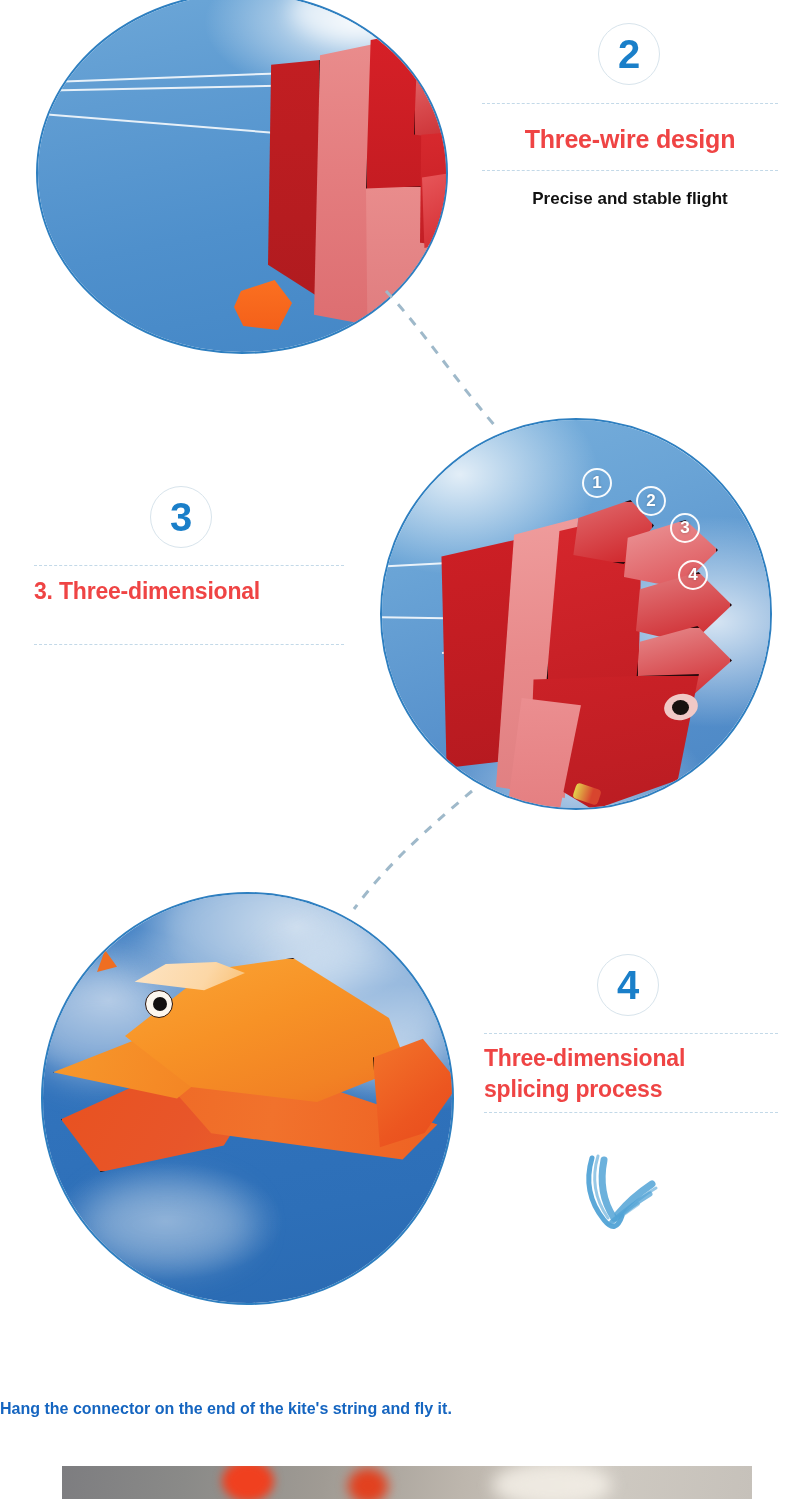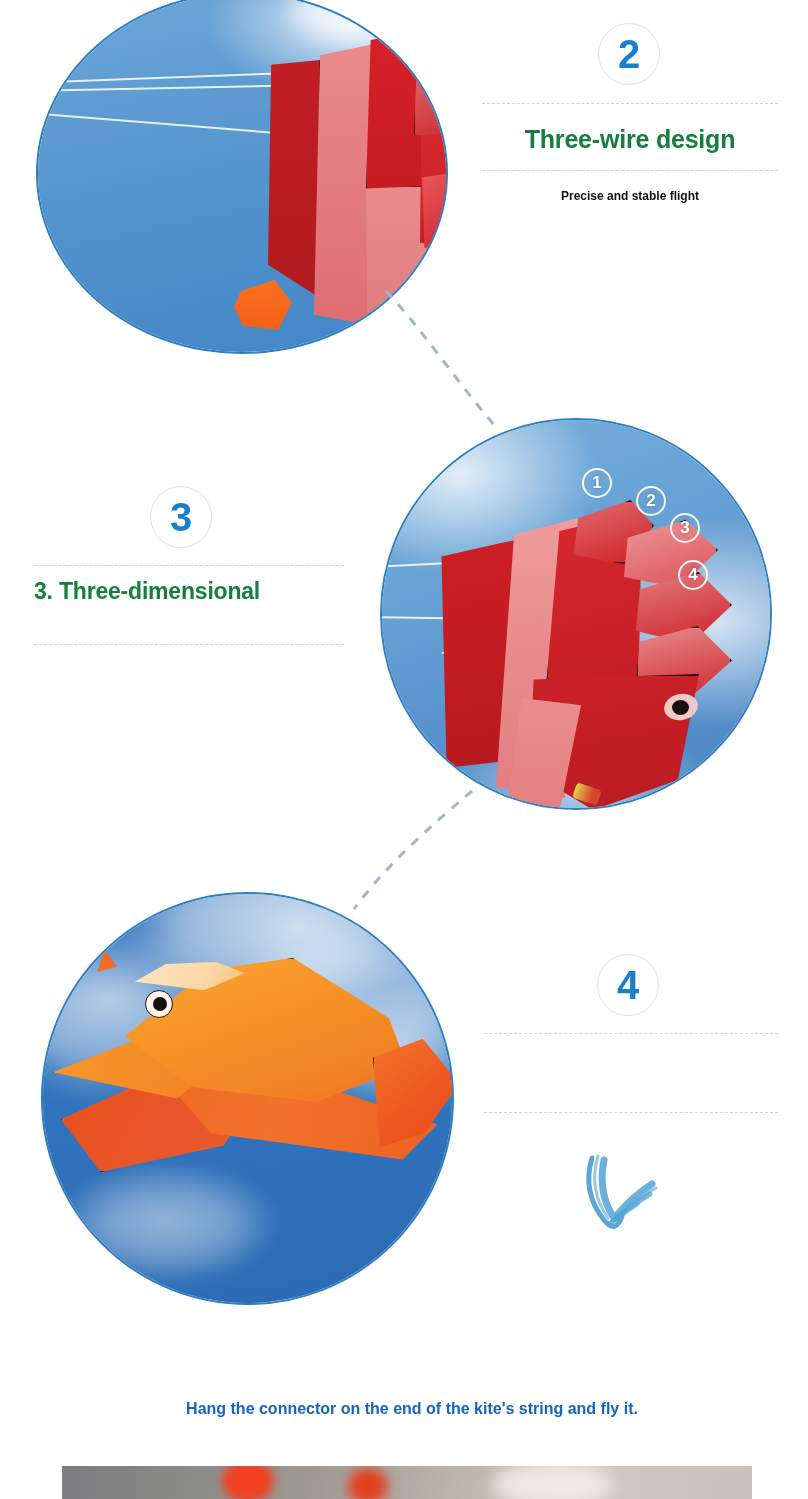--- a/index.html
+++ b/index.html
@@ -80,21 +80,21 @@
     font-size: 40px; font-weight: 700;
     line-height: 1;
   }
   .dash-rule {
     position: absolute;
     height: 0;
     border-top: 1.5px dashed #c3d9e8;
   }
   .step-title {
     position: absolute;
-    color: #15803d;
+    color: #ef4444;
     font-weight: 700;
     letter-spacing: -0.2px;
   }
   .sub-caption {
     position: absolute;
     color: #111111;
     font-weight: 700;
   }
   .bottom-caption {
     position: absolute;
@@ -163,21 +163,21 @@
                   clip-path: polygon(12% 22%, 70% 0%, 100% 46%, 76% 100%, 16% 92%, 0% 54%);"></div>
     </div>
   </div>
 
   <div class="step-num-circle" style="left:598px; top:23px;">
     <span>2</span>
   </div>
   <div class="dash-rule" style="left:482px; top:103px; width:296px;"></div>
   <div class="step-title" style="left:482px; top:123px; width:296px; text-align:center; font-size:25px; line-height:32px;">Three-wire design</div>
   <div class="dash-rule" style="left:482px; top:170px; width:296px;"></div>
-  <div class="sub-caption" style="left:482px; top:189px; width:296px; text-align:center; font-size:12px;">Precise and stable flight</div>
+  <div class="sub-caption" style="left:482px; top:189px; width:296px; text-align:center; font-size:17px;">Precise and stable flight</div>
 
   <svg class="connector" style="left:370px; top:285px; width:170px; height:160px;" viewBox="0 0 170 160">
     <path d="M 16 6 C 52 44, 86 96, 126 142" fill="none" stroke="#9fb9ca" stroke-width="3" stroke-dasharray="9 9" stroke-linecap="butt"></path>
   </svg>
 
   <div class="photo-circle" style="left:380px; top:418px; width:392px; height:392px;">
     <div class="photo-inner">
       <div class="sky-b"></div>
 
       <div class="kite-string" style="left:-10px; top:146px; width:140px; transform:rotate(-3deg);"></div>
@@ -314,35 +314,39 @@
         <div style="position:absolute; left:48px; top:-2px; width:20px; height:22px;
                     background:#ef6e22; clip-path: polygon(40% 0%, 100% 76%, 0% 100%);"></div>
       </div>
     </div>
   </div>
 
   <div class="step-num-circle" style="left:597px; top:954px;">
     <span>4</span>
   </div>
   <div class="dash-rule" style="left:484px; top:1033px; width:294px;"></div>
+  <div class="step-title" style="left:484px; top:1043px; width:300px; font-size:23px; line-height:31px;">
+    <span>Three-dimensional</span><br>
+    <span>splicing process</span>
+  </div>
   <div class="dash-rule" style="left:484px; top:1112px; width:294px;"></div>
 
   <svg style="position:absolute; left:572px; top:1148px; width:100px; height:95px;" viewBox="0 0 100 95">
     <g fill="none" stroke="#52a3d6" stroke-linecap="round" stroke-linejoin="round">
       <path d="M20 10 C14 30, 16 52, 32 72 C40 82, 46 80, 50 68" stroke-width="5" opacity=".95"></path>
       <path d="M26 8 C20 28, 22 50, 36 70" stroke-width="3" opacity=".6"></path>
       <path d="M32 12 C28 32, 30 52, 42 70" stroke-width="7" opacity=".85"></path>
       <path d="M46 66 C56 54, 68 44, 80 36" stroke-width="7" opacity=".85"></path>
       <path d="M44 72 C56 60, 70 48, 84 40" stroke-width="3" opacity=".6"></path>
       <path d="M40 74 C54 62, 68 52, 78 46" stroke-width="5" opacity=".75"></path>
       <path d="M36 76 C46 70, 58 62, 66 56" stroke-width="4" opacity=".5"></path>
     </g>
   </svg>
 
-  <div class="bottom-caption" style="left:0px; top:1400px; width:808px; text-align:center; font-size:16px;padding-left:16px;">Hang the connector on the end of the kite's string and fly it.</div>
+  <div class="bottom-caption" style="left:0px; top:1400px; width:808px; text-align:left; font-size:16px;">Hang the connector on the end of the kite's string and fly it.</div>
 
   <div class="bottom-strip" style="left:62px; top:1466px; width:690px; height:33px;">
     <div class="blob" style="left:160px; top:-6px; width:52px; height:42px; background:#f0401f; filter:blur(5px);"></div>
     <div class="blob" style="left:286px; top:2px; width:40px; height:36px; background:#e2411f; filter:blur(6px);"></div>
     <div class="blob" style="left:430px; top:-4px; width:120px; height:46px; background:rgba(244,240,232,.85); filter:blur(8px);"></div>
   </div>
 
 </div>
 
 </body></html>

